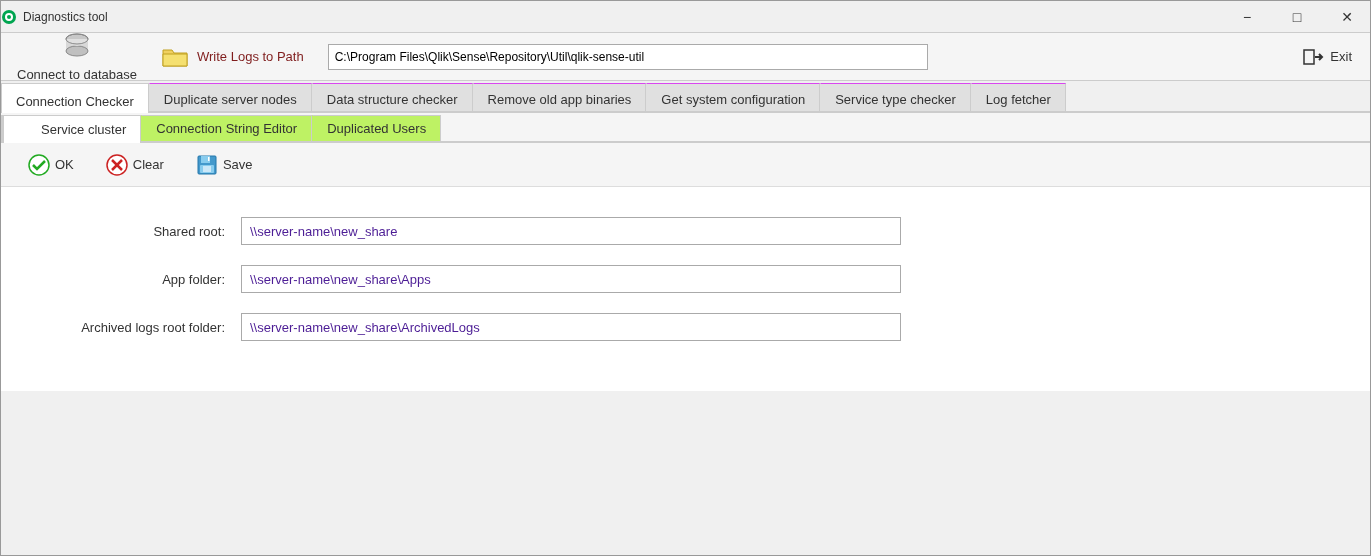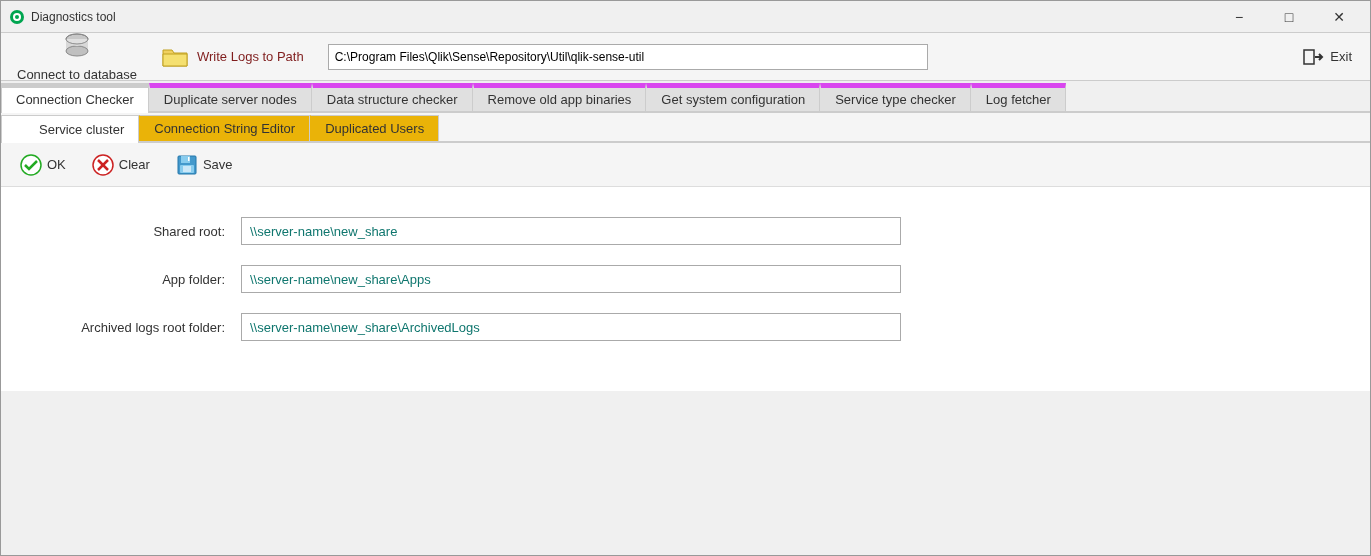--- a/index.html
+++ b/index.html
@@ -12,21 +12,21 @@
       overflow: hidden;
       border: 1px solid #999;
     }
 
     
     .title-bar {
       background: #f0f0f0;
       height: 32px;
       display: flex;
       align-items: center;
-      padding: 0 8px;
+      padding: 0 0;
       border-bottom: 1px solid #ccc;
       justify-content: space-between;
     }
     .title-bar-left {
       display: flex;
       align-items: center;
       gap: 6px;
     }
     .title-bar-title {
       font-size: 12px;
@@ -120,23 +120,23 @@
     .tab {
       padding: 4px 14px;
       font-size: 13px;
       cursor: pointer;
       border: 1px solid transparent;
       border-bottom: none;
       background: #e0e0e0;
       color: #333;
       height: 28px;
       display: flex;
-      align-items: flex-start;
+      align-items: flex-end;
       border-right: 1px solid #ccc;
-      border-top: 5px solid #d946ef;
+      border-top: 1px solid #d946ef;
     }
     .tab:first-child { border-left: 1px solid #ccc; }
     .tab.active {
       background: white;
       border-color: #ccc;
       border-bottom-color: white;
       font-weight: 500;
       position: relative;
       z-index: 1;
       margin-bottom: -2px;
@@ -150,48 +150,48 @@
       align-items: flex-end;
       border-bottom: 2px solid #ccc;
       height: 30px;
     }
     .tab2 {
       padding: 5px 14px;
       font-size: 13px;
       cursor: pointer;
       border: 1px solid transparent;
       border-bottom: none;
-      background: #eab308;
+      background: #bef264;
       color: #333;
       height: 26px;
       display: flex;
       align-items: center;
       border-right: 1px solid #ccc;
       border-top: 1px solid #ccc;
     }
-    .tab2:first-child { border-left: 1px solid #0ea5e9; padding-left: 37px; }
+    .tab2:first-child { border-left: 3px solid #0ea5e9; padding-left: 37px; }
     .tab2.active {
       background: white;
       border-color: #ccc;
       border-bottom-color: white;
       font-weight: 500;
       position: relative;
       z-index: 1;
       margin-bottom: -2px;
       height: 28px;
     }
 
     
     .action-toolbar {
       background: #f5f5f5;
       height: 44px;
       display: flex;
       align-items: center;
-      padding: 0 8px;
-      gap: 4px;
+      padding: 0 16px;
+      gap: 10px;
       border-bottom: 1px solid #ddd;
     }
     .action-btn {
       display: flex;
       align-items: center;
       gap: 5px;
       background: none;
       border: 1px solid transparent;
       cursor: pointer;
       padding: 4px 10px;
@@ -218,21 +218,21 @@
       text-align: right;
       padding-right: 16px;
     }
     .form-input {
       width: 660px;
       height: 28px;
       border: 1px solid #aaa;
       padding: 3px 8px;
       font-size: 13px;
       background: white;
-      color: #0f766e;
+      color: #4c1d95;
     }
   </style>
 </head>
 <body>
 
 <div class="title-bar">
   <div class="title-bar-left">
 
     <svg width="16" height="16" viewBox="0 0 16 16">
       <circle cx="8" cy="8" r="7" fill="#00a550"></circle>

